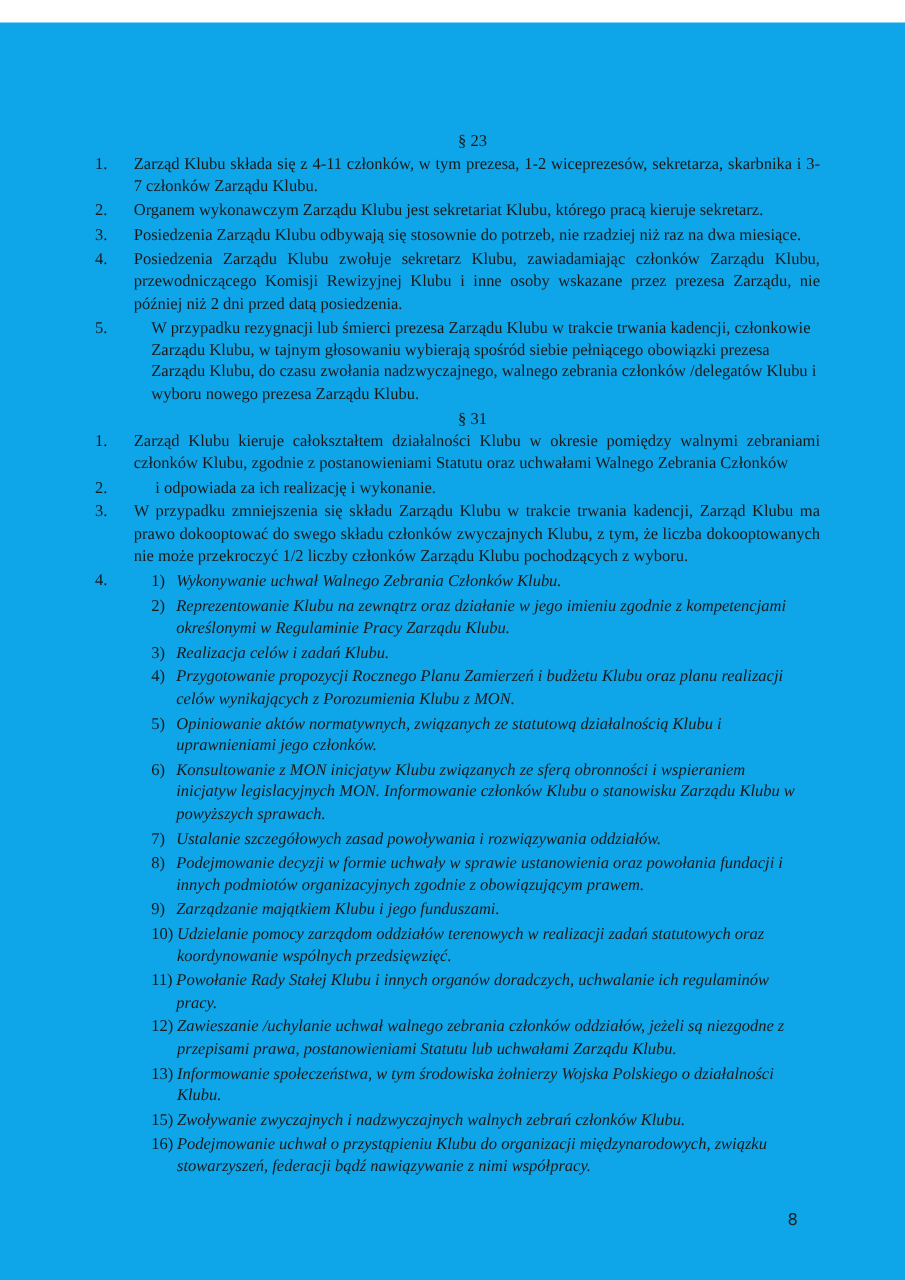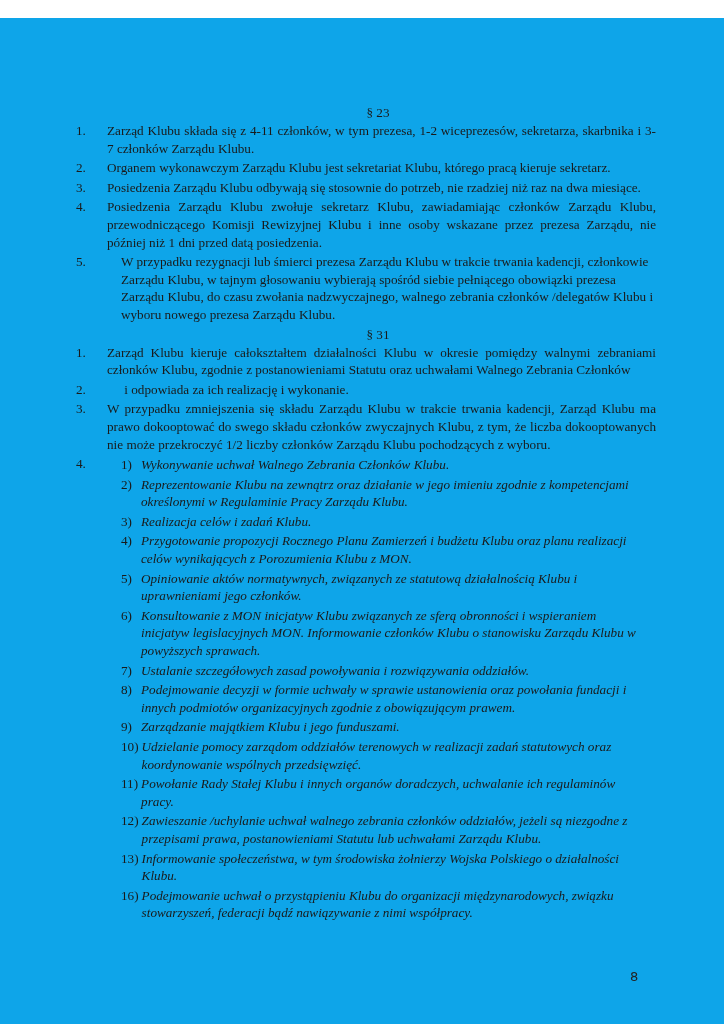--- a/index.html
+++ b/index.html
@@ -97,21 +97,21 @@
       <div class="item">
         <span class="item-num">2.</span>
         <span class="item-text">Organem wykonawczym Zarządu Klubu jest sekretariat Klubu, którego pracą kieruje sekretarz.</span>
       </div>
       <div class="item">
         <span class="item-num">3.</span>
         <span class="item-text">Posiedzenia Zarządu Klubu odbywają się stosownie do potrzeb, nie rzadziej niż raz na dwa miesiące.</span>
       </div>
       <div class="item">
         <span class="item-num">4.</span>
-        <span class="item-text">Posiedzenia Zarządu Klubu zwołuje sekretarz Klubu, zawiadamiając członków Zarządu Klubu, przewodniczącego Komisji Rewizyjnej Klubu i inne osoby wskazane przez prezesa Zarządu, nie później niż 1 dni przed datą posiedzenia.</span>
+        <span class="item-text">Posiedzenia Zarządu Klubu zwołuje sekretarz Klubu, zawiadamiając członków Zarządu Klubu, przewodniczącego Komisji Rewizyjnej Klubu i inne osoby wskazane przez prezesa Zarządu, nie później niż 2 dni przed datą posiedzenia.</span>
       </div>
       <div class="item">
         <span class="item-num">5.</span>
         <span class="item-text left">W przypadku rezygnacji lub śmierci prezesa Zarządu Klubu w trakcie trwania kadencji, członkowie Zarządu Klubu, w tajnym głosowaniu wybierają spośród siebie pełniącego obowiązki prezesa Zarządu Klubu, do czasu zwołania nadzwyczajnego, walnego zebrania członków /delegatów Klubu i wyboru nowego prezesa Zarządu Klubu.</span>
       </div>
     </div>
 
     <div>
       <p class="section-title">§ 31</p>
 
@@ -177,20 +177,24 @@
               </li>
             <li class="subitem">
                 <span class="sub-num">12)</span>
                 <span class="sub-text">Zawieszanie /uchylanie uchwał walnego zebrania członków oddziałów, jeżeli są niezgodne z przepisami prawa, postanowieniami Statutu lub uchwałami Zarządu Klubu.</span>
               </li>
             <li class="subitem">
                 <span class="sub-num">13)</span>
                 <span class="sub-text">Informowanie społeczeństwa, w tym środowiska żołnierzy Wojska Polskiego o działalności Klubu.</span>
               </li>
             <li class="subitem">
+                <span class="sub-num">15)</span>
+                <span class="sub-text">Zwoływanie zwyczajnych i nadzwyczajnych walnych zebrań członków Klubu.</span>
+              </li>
+            <li class="subitem">
                 <span class="sub-num">16)</span>
                 <span class="sub-text">Podejmowanie uchwał o przystąpieniu Klubu do organizacji międzynarodowych, związku stowarzyszeń, federacji bądź nawiązywanie z nimi  współpracy.</span>
               </li>
           </ul>
         </div>
       </div>
     </div>
 
   </div>
 

